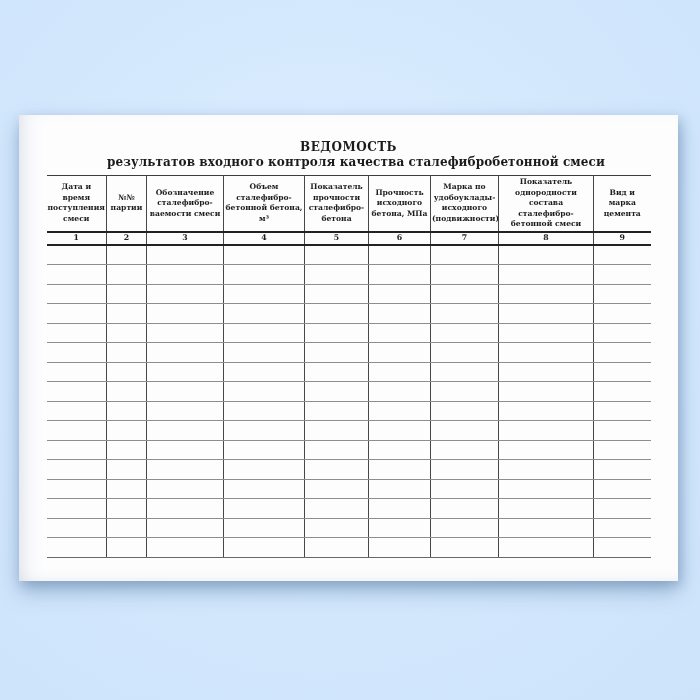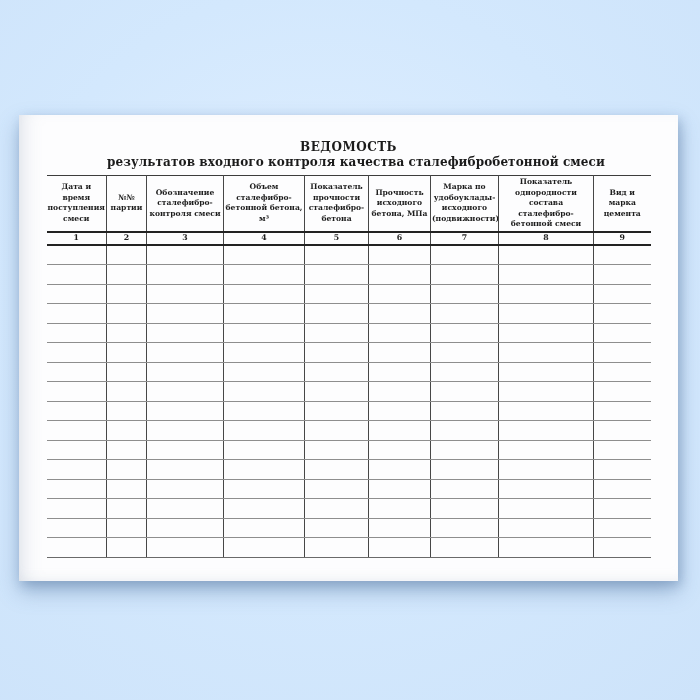--- a/index.html
+++ b/index.html
@@ -112,21 +112,21 @@
         </colgroup>
       <thead>
         <tr class="hdr" id="header-row">
             <th>Дата и время
 поступления
 смеси</th>
             <th>№№
 партии</th>
             <th>Обозначение
 сталефибро-
-контроля смеси</th>
+ваемости смеси</th>
             <th>Объем
 сталефибро-
 бетонной бетона, м³</th>
             <th>Показатель
 прочности
 сталефибро-
 бетона</th>
             <th>Прочность
 исходного
 бетона, МПа</th>

